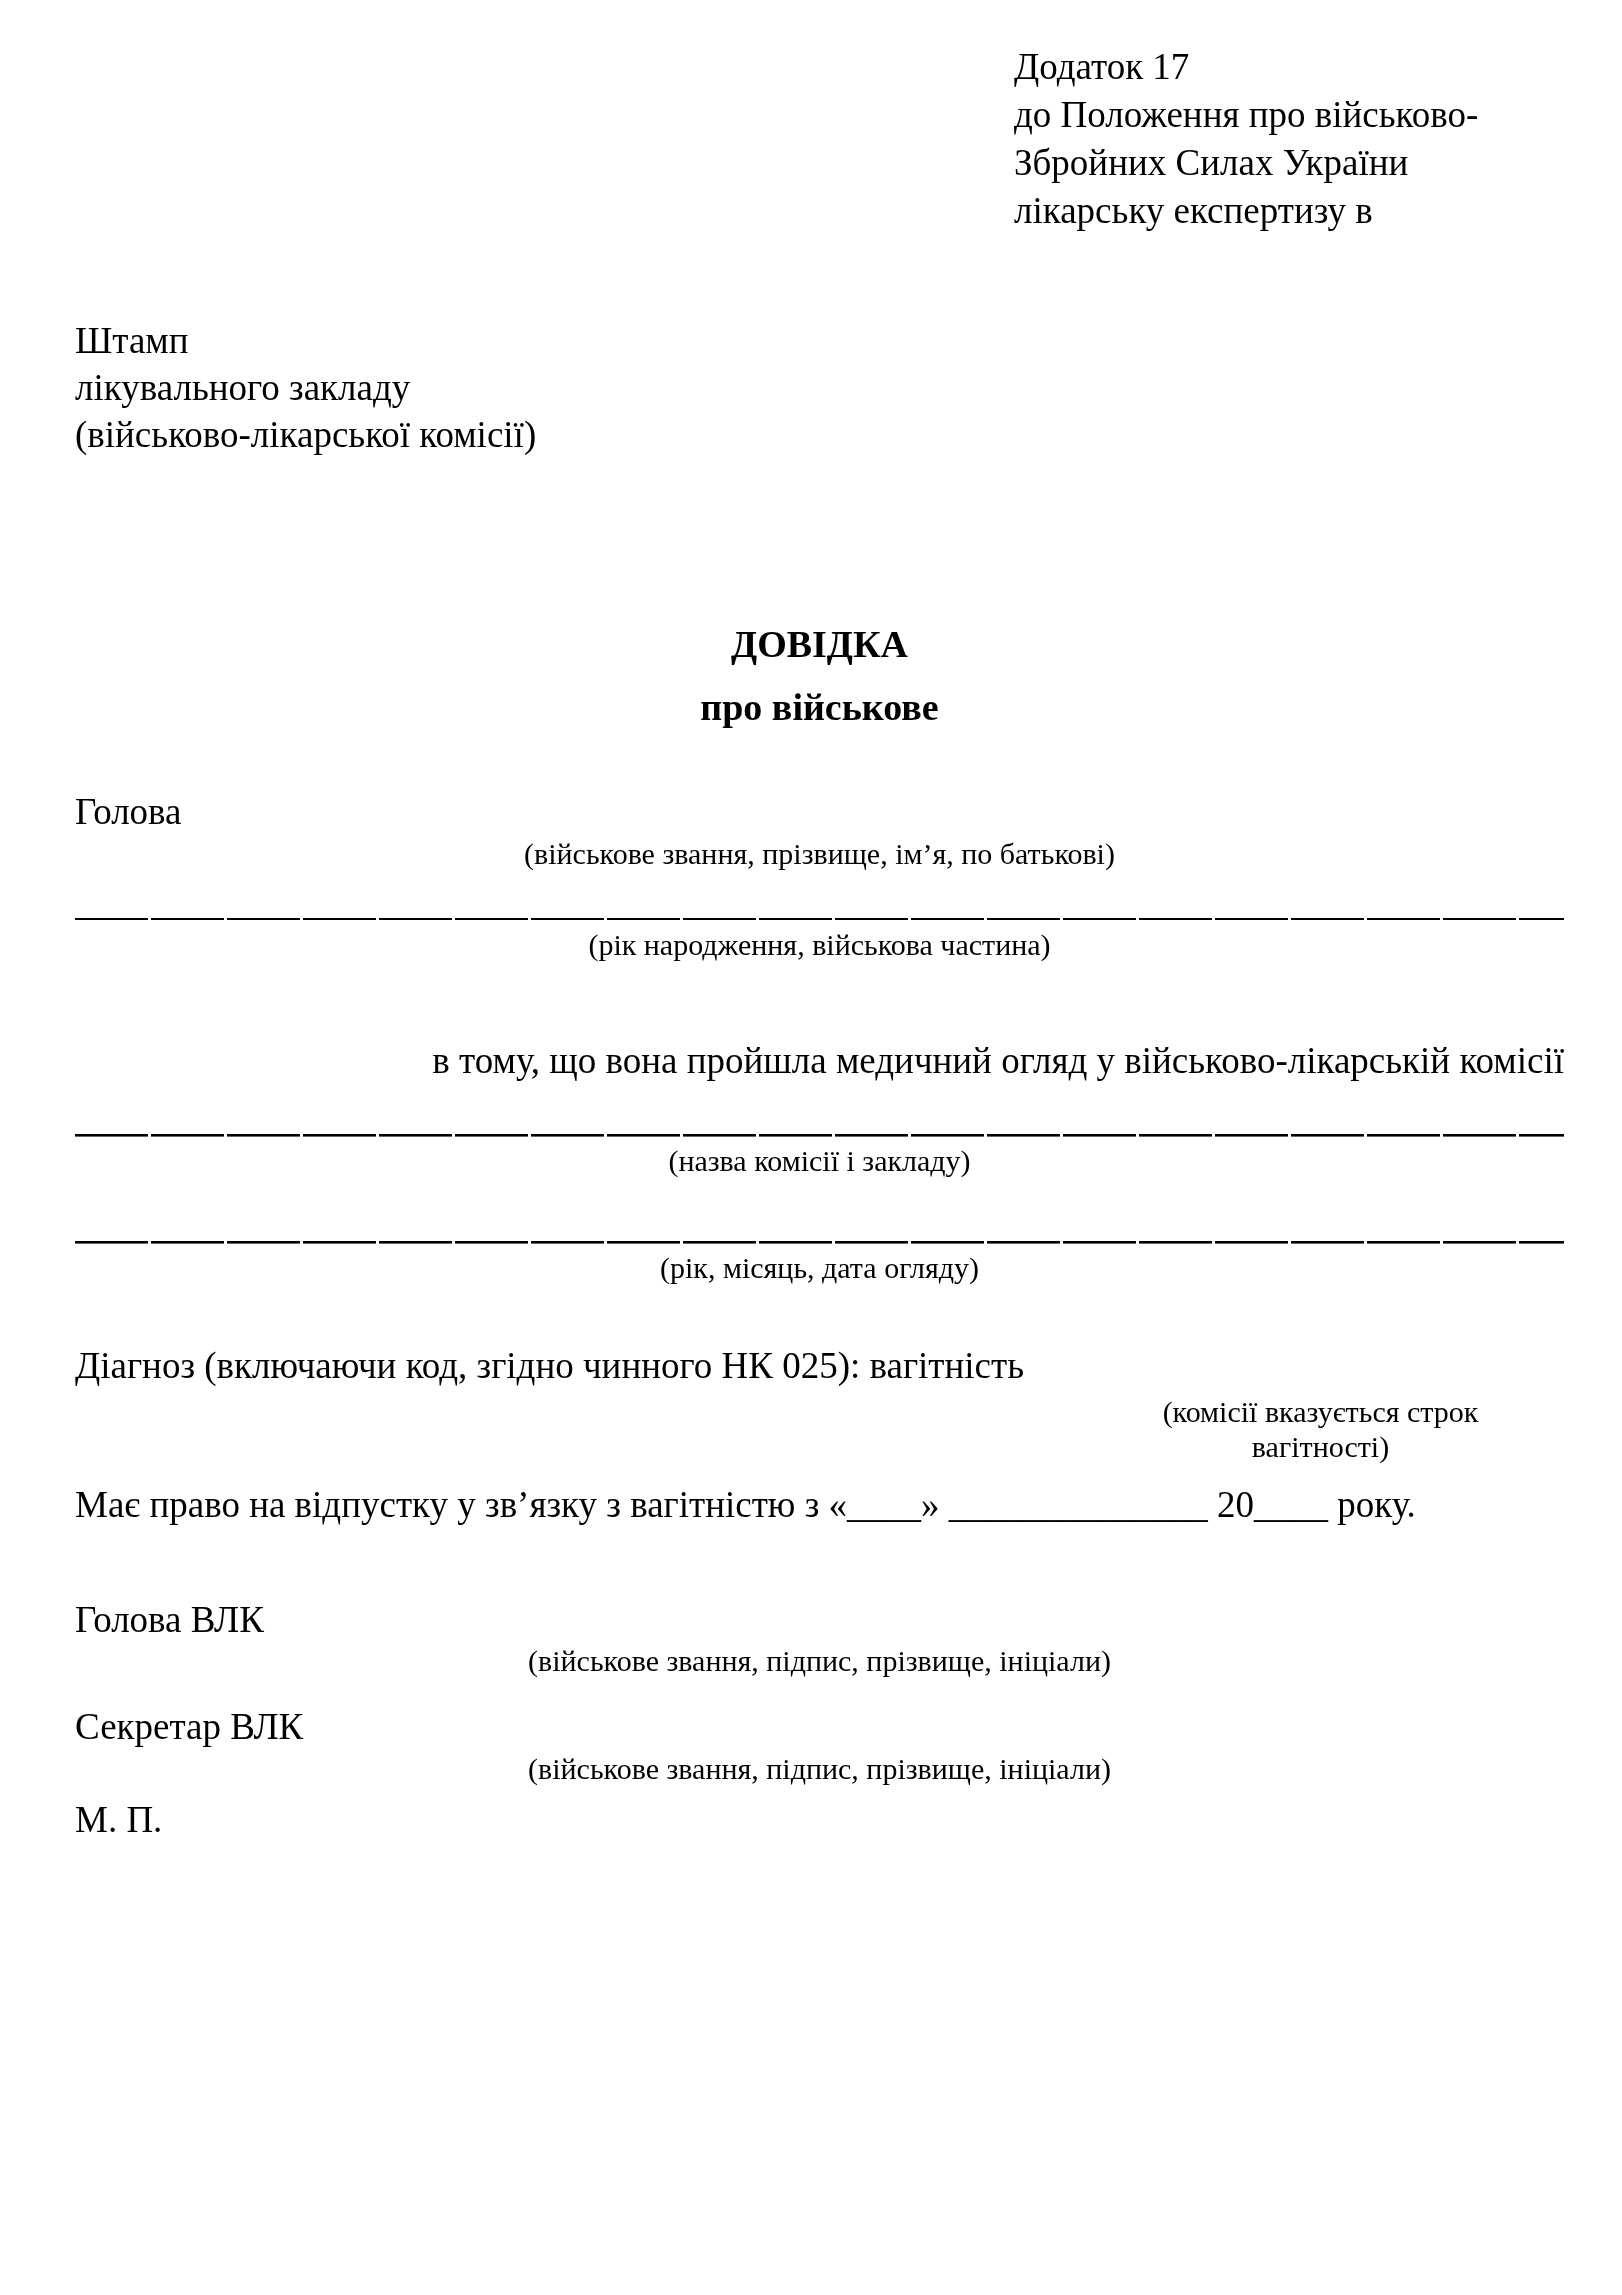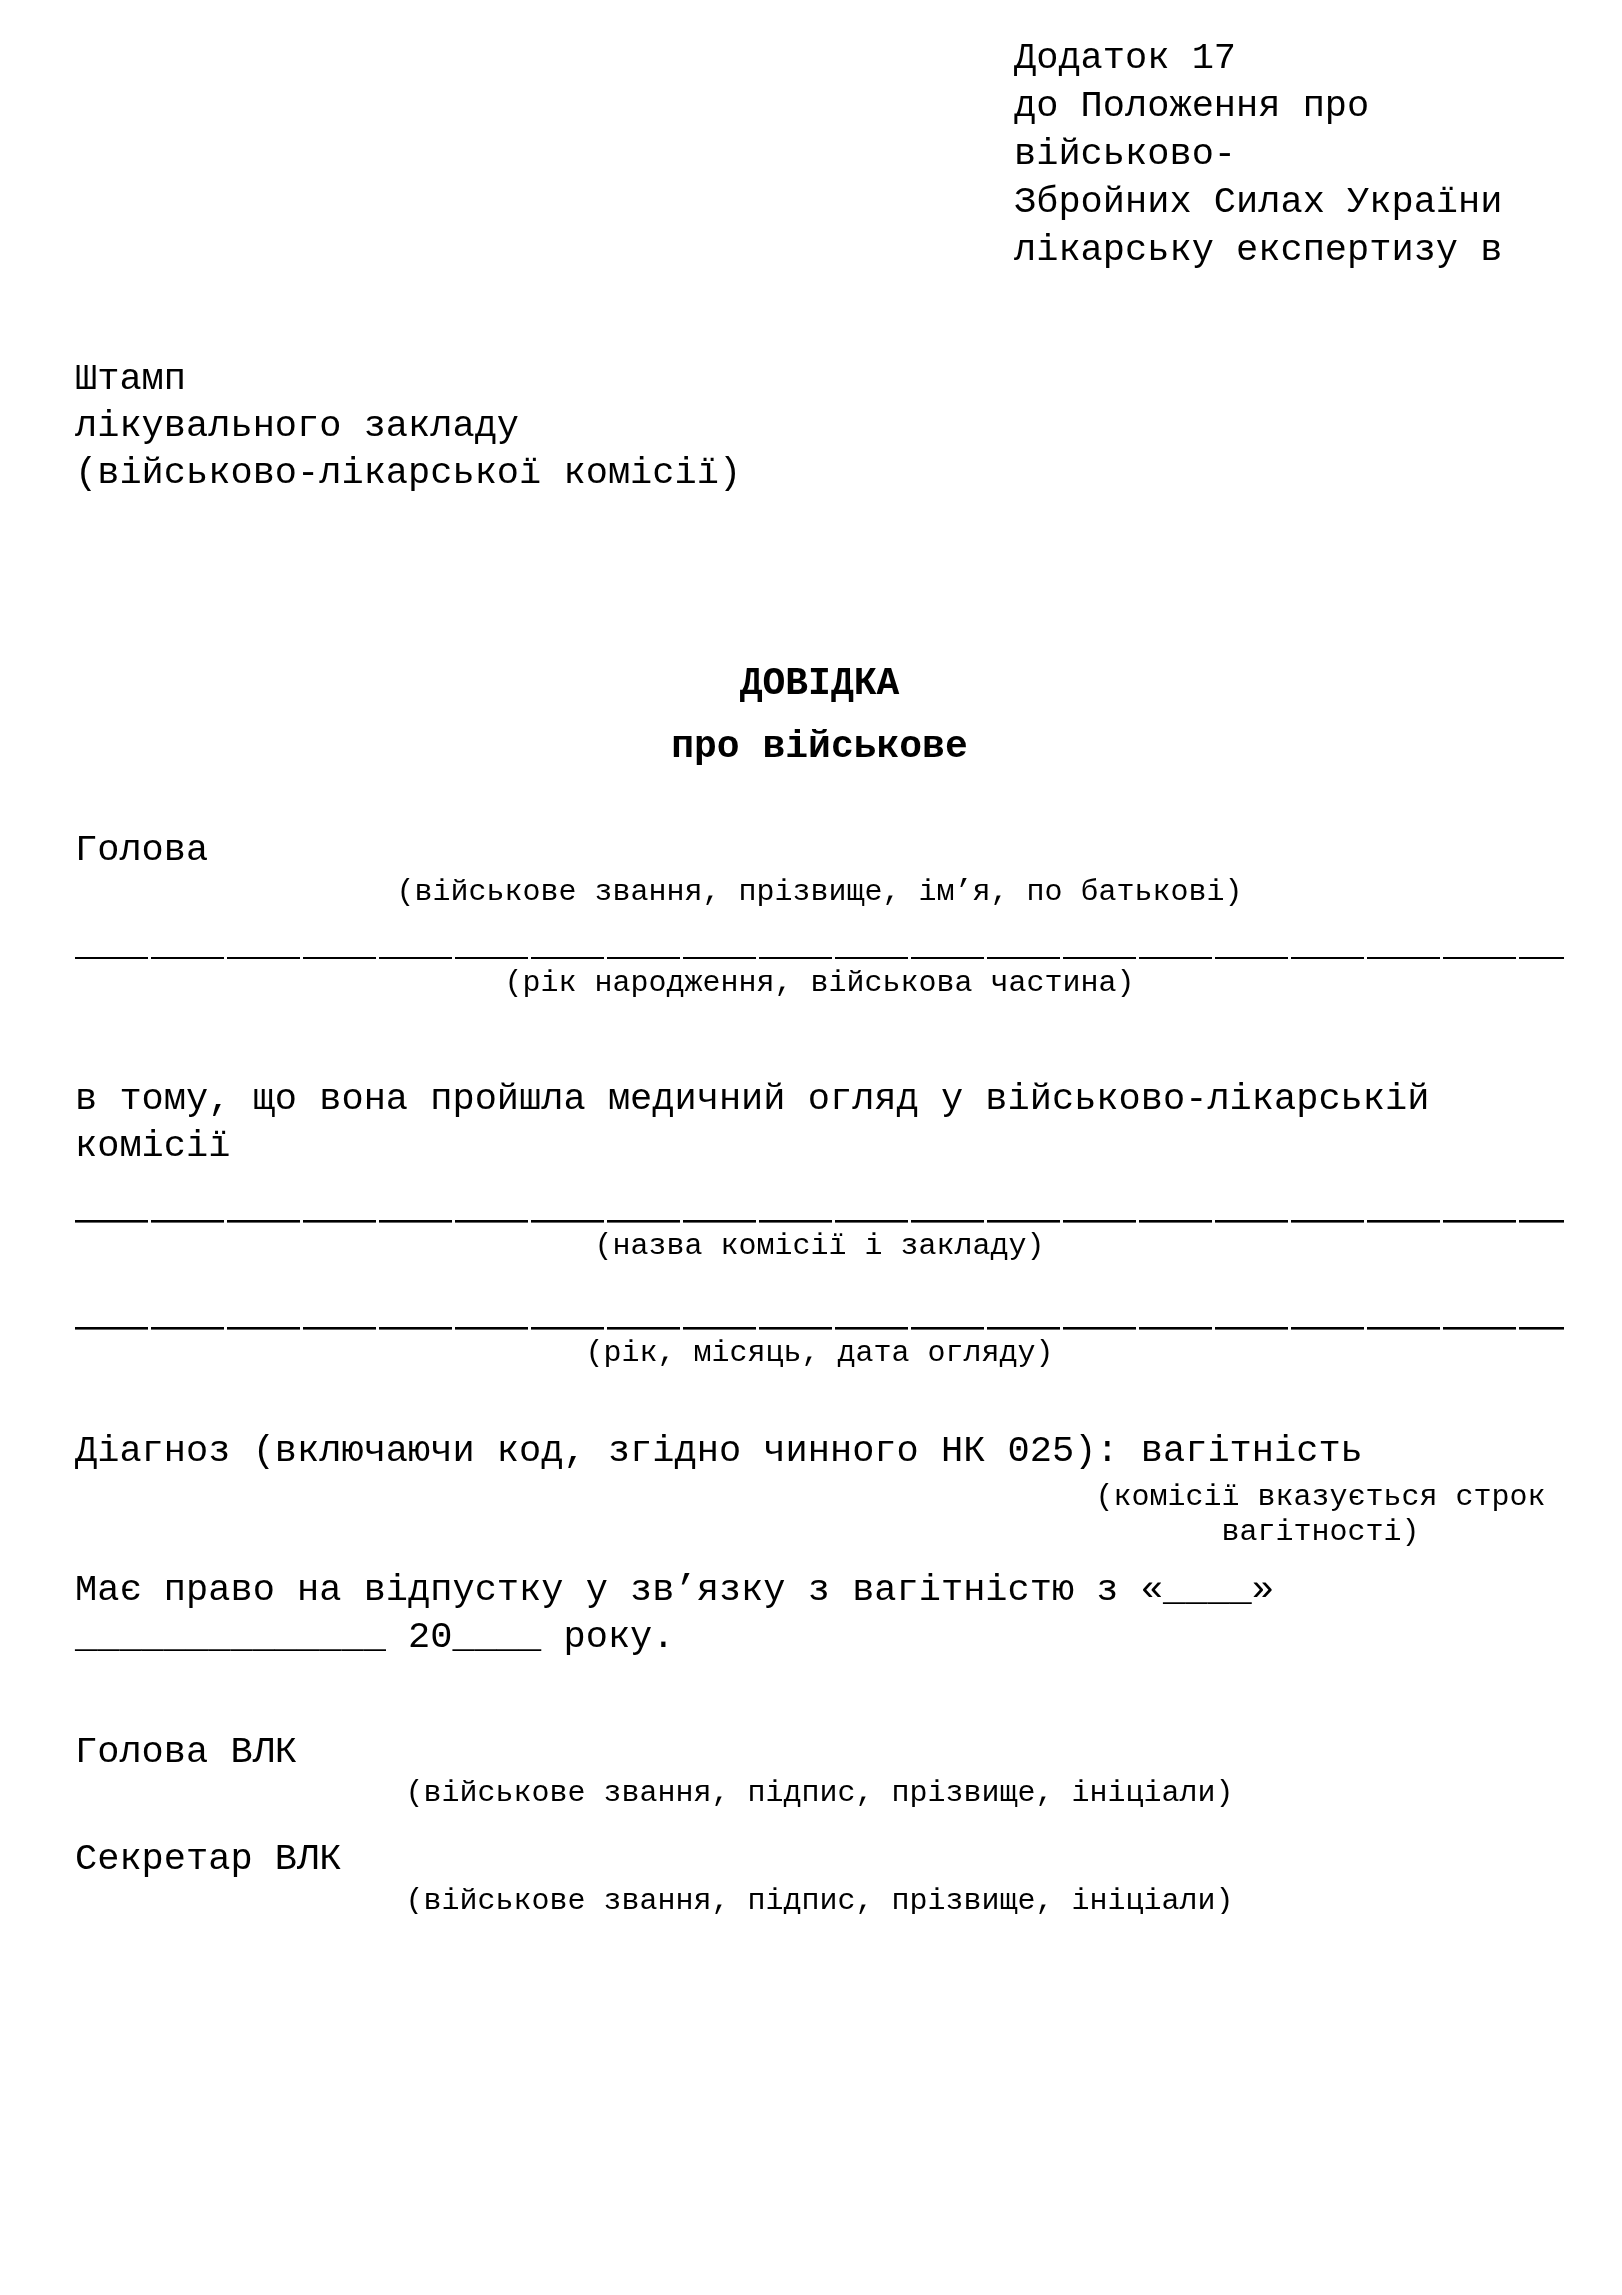--- a/index.html
+++ b/index.html
@@ -1,24 +1,24 @@
 <!DOCTYPE html>
 <html lang="uk" style="font-size:10.5px"><head>
 <meta charset="utf-8">
 <style>
   html, body { margin: 0; padding: 0; background: #ffffff; }
   .page {
     position: relative;
     width: 1623px;
     height: 1914px;
     box-sizing: border-box;
-    padding: 34px 59px 0 75px;
+    padding: 43px 59px 0 75px;
     background: #ffffff;
     color: #000000;
-    font-family: Liberation Mono, monospace;
+    font-family: Liberation Serif, serif;
     font-size: 37px;
     line-height: 47px;
   }
   .appendix {
     margin-left: 939px;
     line-height: 48px;
   }
   .stamp {
     margin-top: 82px;
     line-height: 47px;
@@ -48,21 +48,21 @@
   .cap {
     font-size: 30px;
     line-height: 35px;
     text-align: center;
   }
   .cap-m6  { margin-top: 3.9px; }
   .cap-m10 { margin-top: 6.5px; }
   .rule-1 { margin-top: 46px; }
   .rule-2 { margin-top: 50px; }
   .rule-3 { margin-top: 62px; }
-  .para-passed { margin-top: 75px; line-height: 47px; }
+  .para-passed { margin-top: 75px; line-height: 47px; text-align: right; }
   .row-vydana { margin-top: 52px; }
   .row-diagnosis { margin-top: 60px; }
   .diag-cap-wrap {
     width: 487px;
     margin-left: auto;
     margin-top: 7.9px;
     text-align: center;
   }
   .para-leave { margin-top: 16.4px; line-height: 47px; }
   .row-head { margin-top: 71px; }

